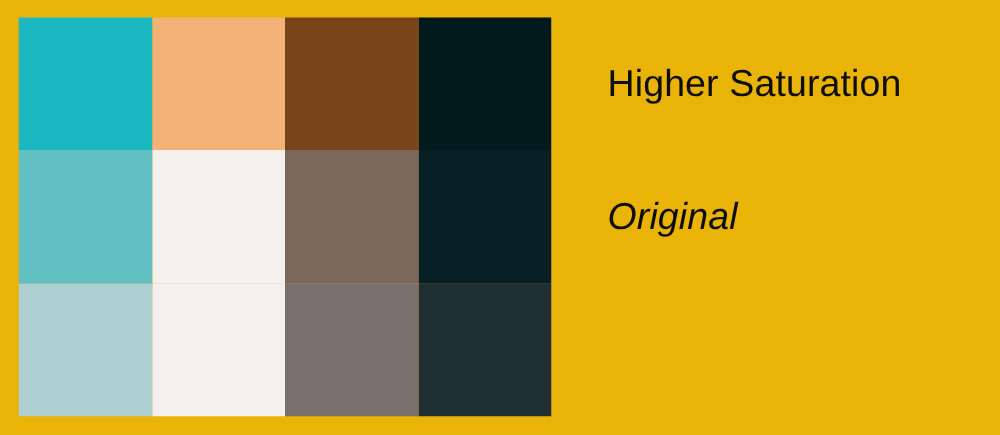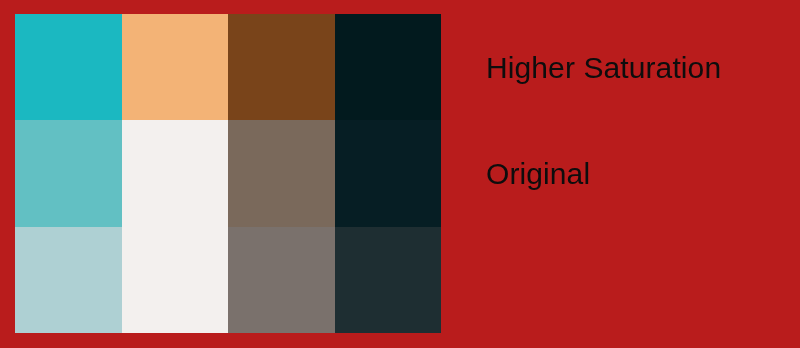--- a/index.html
+++ b/index.html
@@ -58,21 +58,21 @@
     font-weight: 400;
     color: #0d0d0d;
     line-height: 1.1;
     letter-spacing: 0.1px;
     white-space: nowrap;
   }
 </style>
 </head>
 <body>
 
-<div id="figure-root" style="background: #b91c1c;">
+<div id="figure-root" style="background: #eab308;">
 
   <div id="swatch-grid">
 
     <div class="swatch-row">
       <div class="swatch-cell" style="background-color: rgb(27, 184, 193);"></div>
       <div class="swatch-cell" style="background-color: rgb(243, 179, 118);"></div>
       <div class="swatch-cell" style="background-color: rgb(121, 68, 26);"></div>
       <div class="swatch-cell" style="background-color: rgb(2, 26, 30);"></div>
     </div>
 
@@ -87,16 +87,16 @@
       <div class="swatch-cell" style="background-color: rgb(174, 208, 211);"></div>
       <div class="swatch-cell" style="background-color: rgb(243, 240, 238);"></div>
       <div class="swatch-cell" style="background-color: rgb(122, 113, 108);"></div>
       <div class="swatch-cell" style="background-color: rgb(30, 46, 50);"></div>
     </div>
 
   </div>
 
   <div id="row-labels">
     <div class="row-label" style="color: rgb(13, 13, 13);">Higher Saturation</div>
-    <div class="row-label" style="color: rgb(13, 13, 13);">Original</div>
+    <div class="row-label" style="color: rgb(13, 13, 13); font-style: italic;">Original</div>
   </div>
 
 </div>
 
 </body></html>

